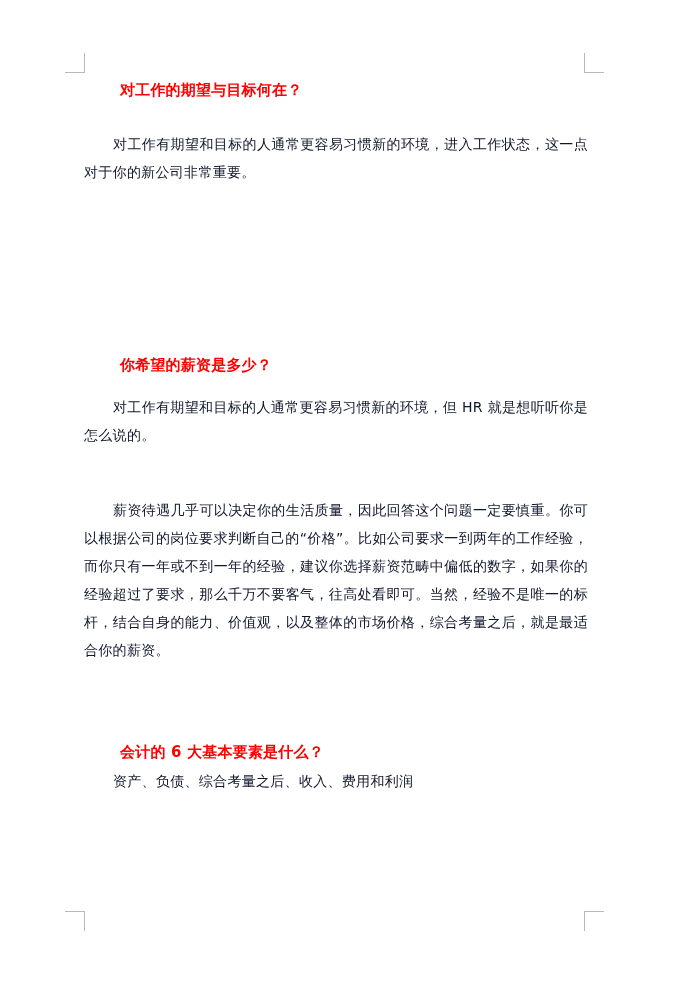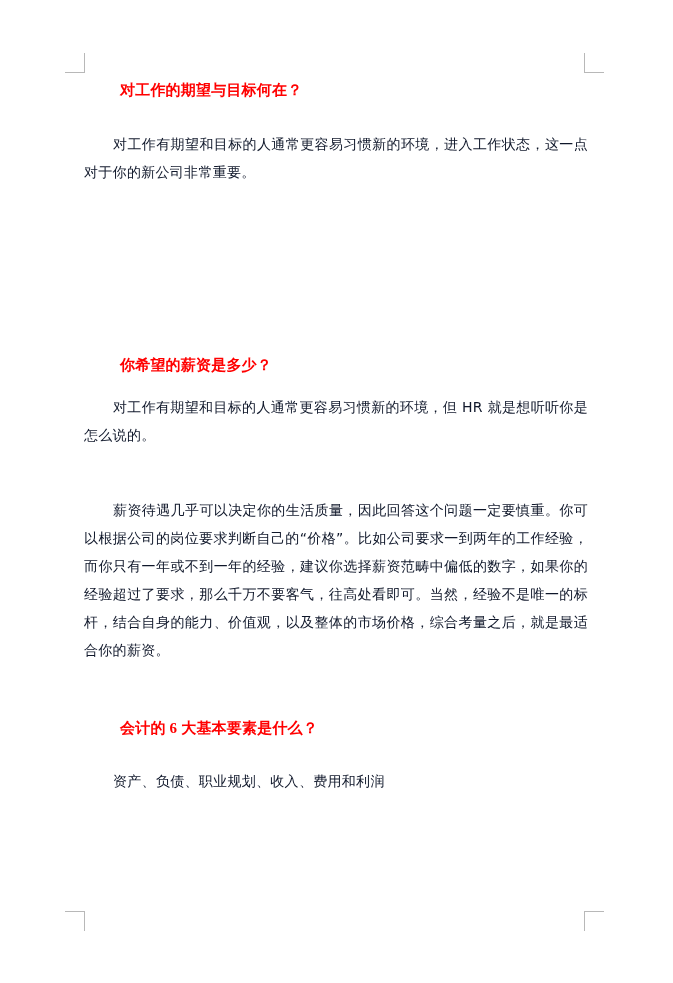--- a/index.html
+++ b/index.html
@@ -65,15 +65,15 @@
   <div class="corner bl"></div>
   <div class="corner br"></div>
 
   <div class="heading" style="top:80px;">对工作的期望与目标何在？</div>
   <div class="para" style="top:130px;">对工作有期望和目标的人通常更容易习惯新的环境，进入工作状态，这一点对于你的新公司非常重要。</div>
 
   <div class="heading" style="top:355px;">你希望的薪资是多少？</div>
   <div class="para" style="top:393px;">对工作有期望和目标的人通常更容易习惯新的环境，但 HR 就是想听听你是怎么说的。</div>
   <div class="para" style="top:496px;">薪资待遇几乎可以决定你的生活质量，因此回答这个问题一定要慎重。你可以根据公司的岗位要求判断自己的“价格”。比如公司要求一到两年的工作经验，而你只有一年或不到一年的经验，建议你选择薪资范畴中偏低的数字，如果你的经验超过了要求，那么千万不要客气，往高处看即可。当然，经验不是唯一的标杆，结合自身的能力、价值观，以及整体的市场价格，综合考量之后，就是最适合你的薪资。</div>
 
-  <div class="heading" style="top:718px;font-family:Liberation Serif, serif;">会计的 6 大基本要素是什么？</div>
-  <div class="para" style="top:767px;">资产、负债、职业规划、收入、费用和利润</div>
+  <div class="heading" style="top:742px;">会计的 6 大基本要素是什么？</div>
+  <div class="para" style="top:767px;">资产、负债、综合考量之后、收入、费用和利润</div>
 </div>
 
 </body></html>

